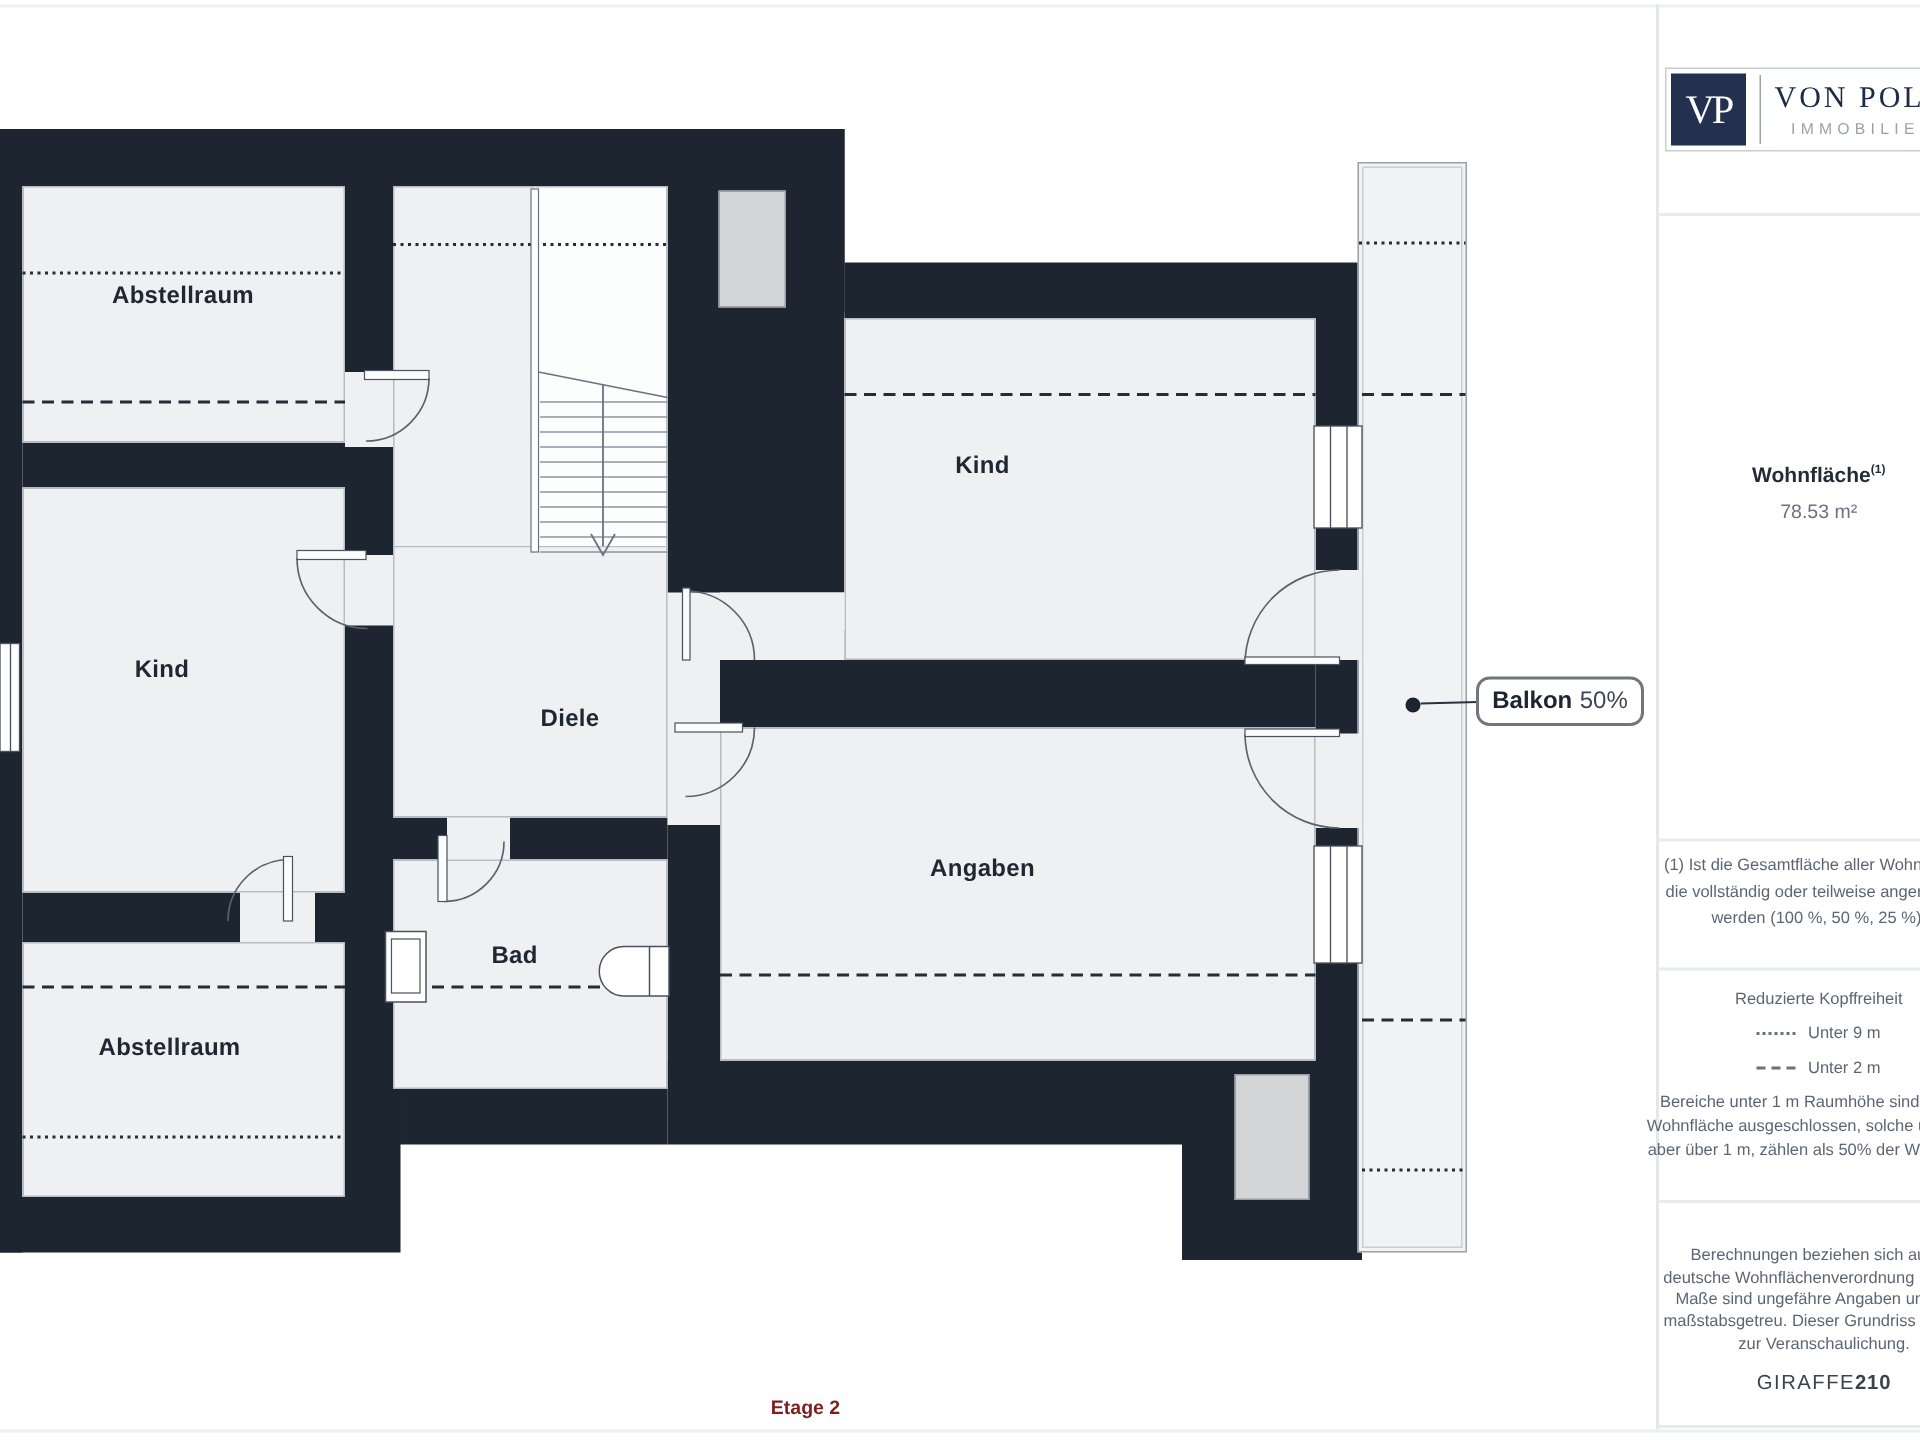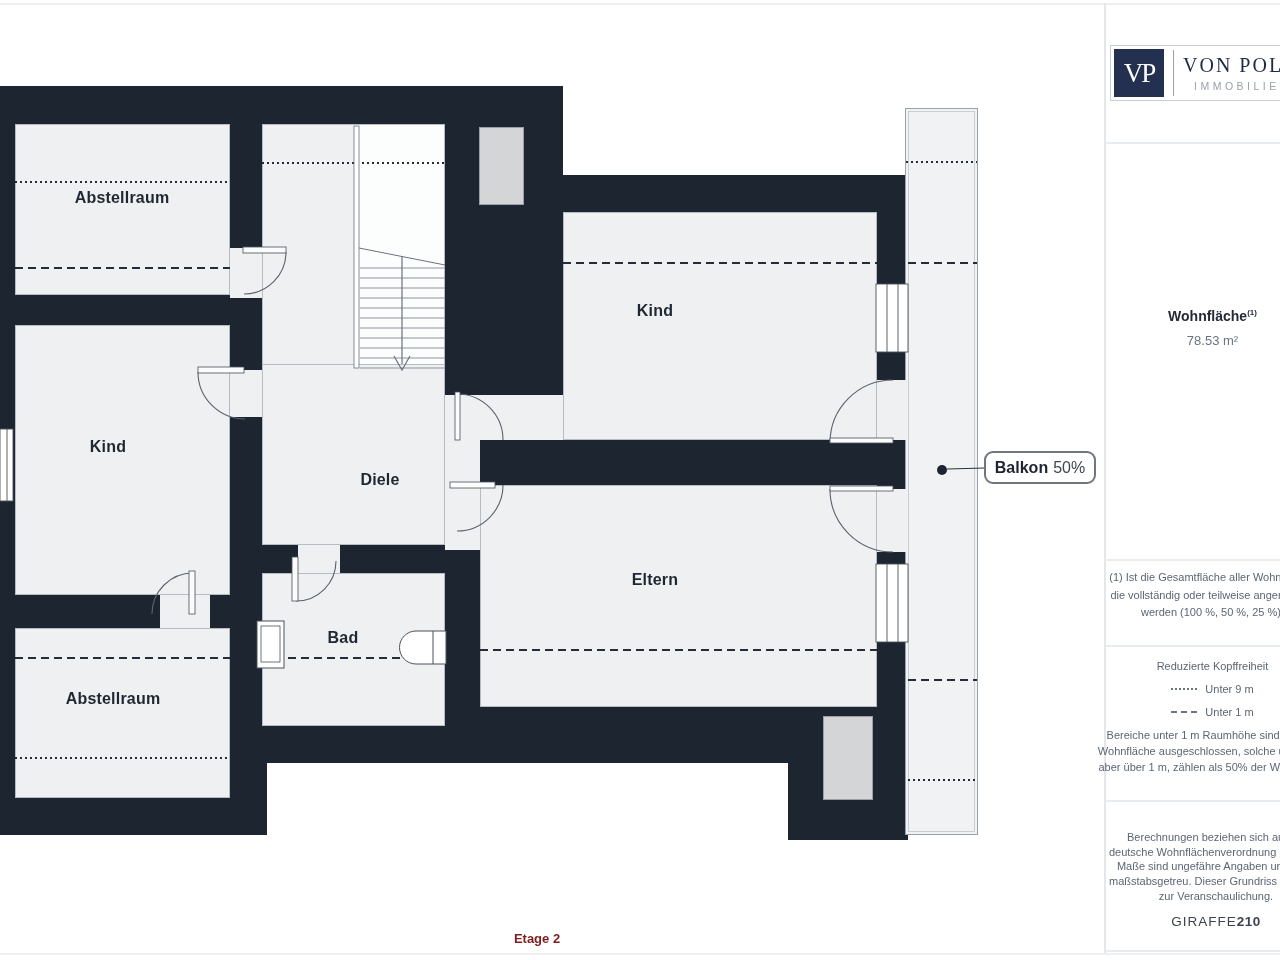--- a/index.html
+++ b/index.html
@@ -207,21 +207,21 @@
     <line x1="947" y1="469" x2="985" y2="468" stroke="#2a323d" stroke-width="1.2"></line>
     <circle cx="942" cy="470" r="5" fill="#1c2431"></circle>
   </svg>
 
   <div class="lbl" style="left:122px;top:198px;">Abstellraum</div>
   <div class="lbl" style="left:108px;top:447px;">Kind</div>
   <div class="lbl" style="left:113px;top:699px;">Abstellraum</div>
   <div class="lbl" style="left:380px;top:443px;margin-top:37px;">Diele</div>
   <div class="lbl" style="left:343px;top:638px;">Bad</div>
   <div class="lbl" style="left:655px;top:311px;">Kind</div>
-  <div class="lbl" style="left:655px;top:580px;">Eltern</div>
+  <div class="lbl" style="left:655px;top:580px;">Angaben</div>
 
   <div id="callout-box">
     <b>Balkon</b>
       <span>50%</span>
   </div>
 
   <div id="floor-label">Etage 2</div>
 </div>
 
 <div id="sidebar-divider"></div>
@@ -249,21 +249,21 @@
 <div class="sb-block" id="footnote-block">(1) Ist die Gesamtfläche aller Wohnräume, die vollständig oder teilweise angerechnet werden (100 %, 50 %, 25 %).</div>
 
 <div class="sb-block" id="legend-block">
   <div>Reduzierte Kopffreiheit</div>
   <div class="legend-row">
     <span class="legend-swatch dotted"></span>
     <span>Unter 9 m</span>
   </div>
   <div class="legend-row">
     <span class="legend-swatch dashed"></span>
-    <span>Unter 1 m</span>
+    <span>Unter 2 m</span>
   </div>
   <div id="legend-note">Bereiche unter 1 m Raumhöhe sind von der Wohnfläche ausgeschlossen, solche unter 2 m, aber über 1 m, zählen als 50% der Wohnfläche</div>
 </div>
 
 <div class="sb-block" id="disclaimer-block">
   <div>Berechnungen beziehen sich auf die deutsche Wohnflächenverordnung (WoFIV). Maße sind ungefähre Angaben und nicht maßstabsgetreu. Dieser Grundriss dient nur zur Veranschaulichung.</div>
   <div id="brand-line"><span>GIRAFFE</span><b>210</b></div>
 </div>
 
 </body></html>

